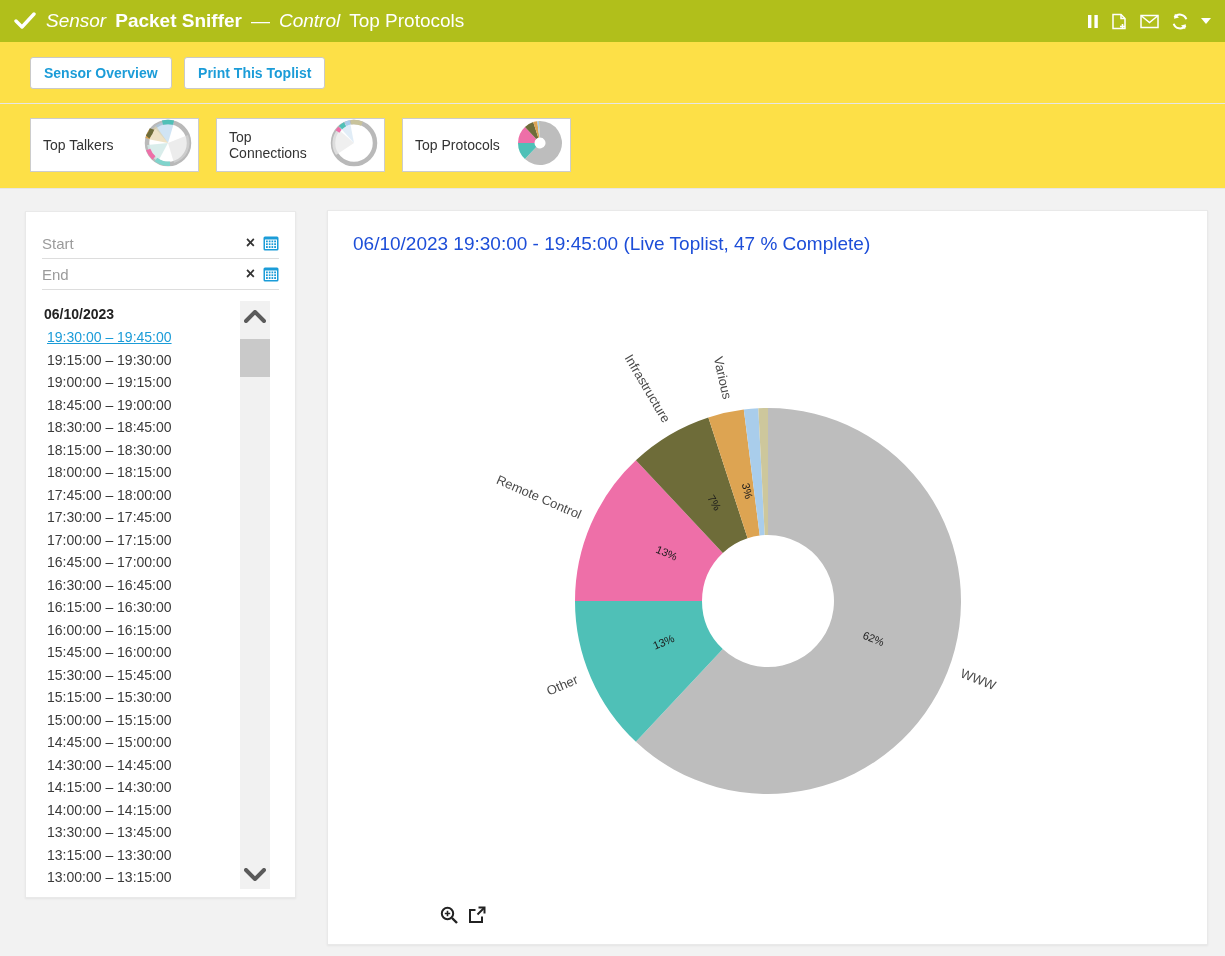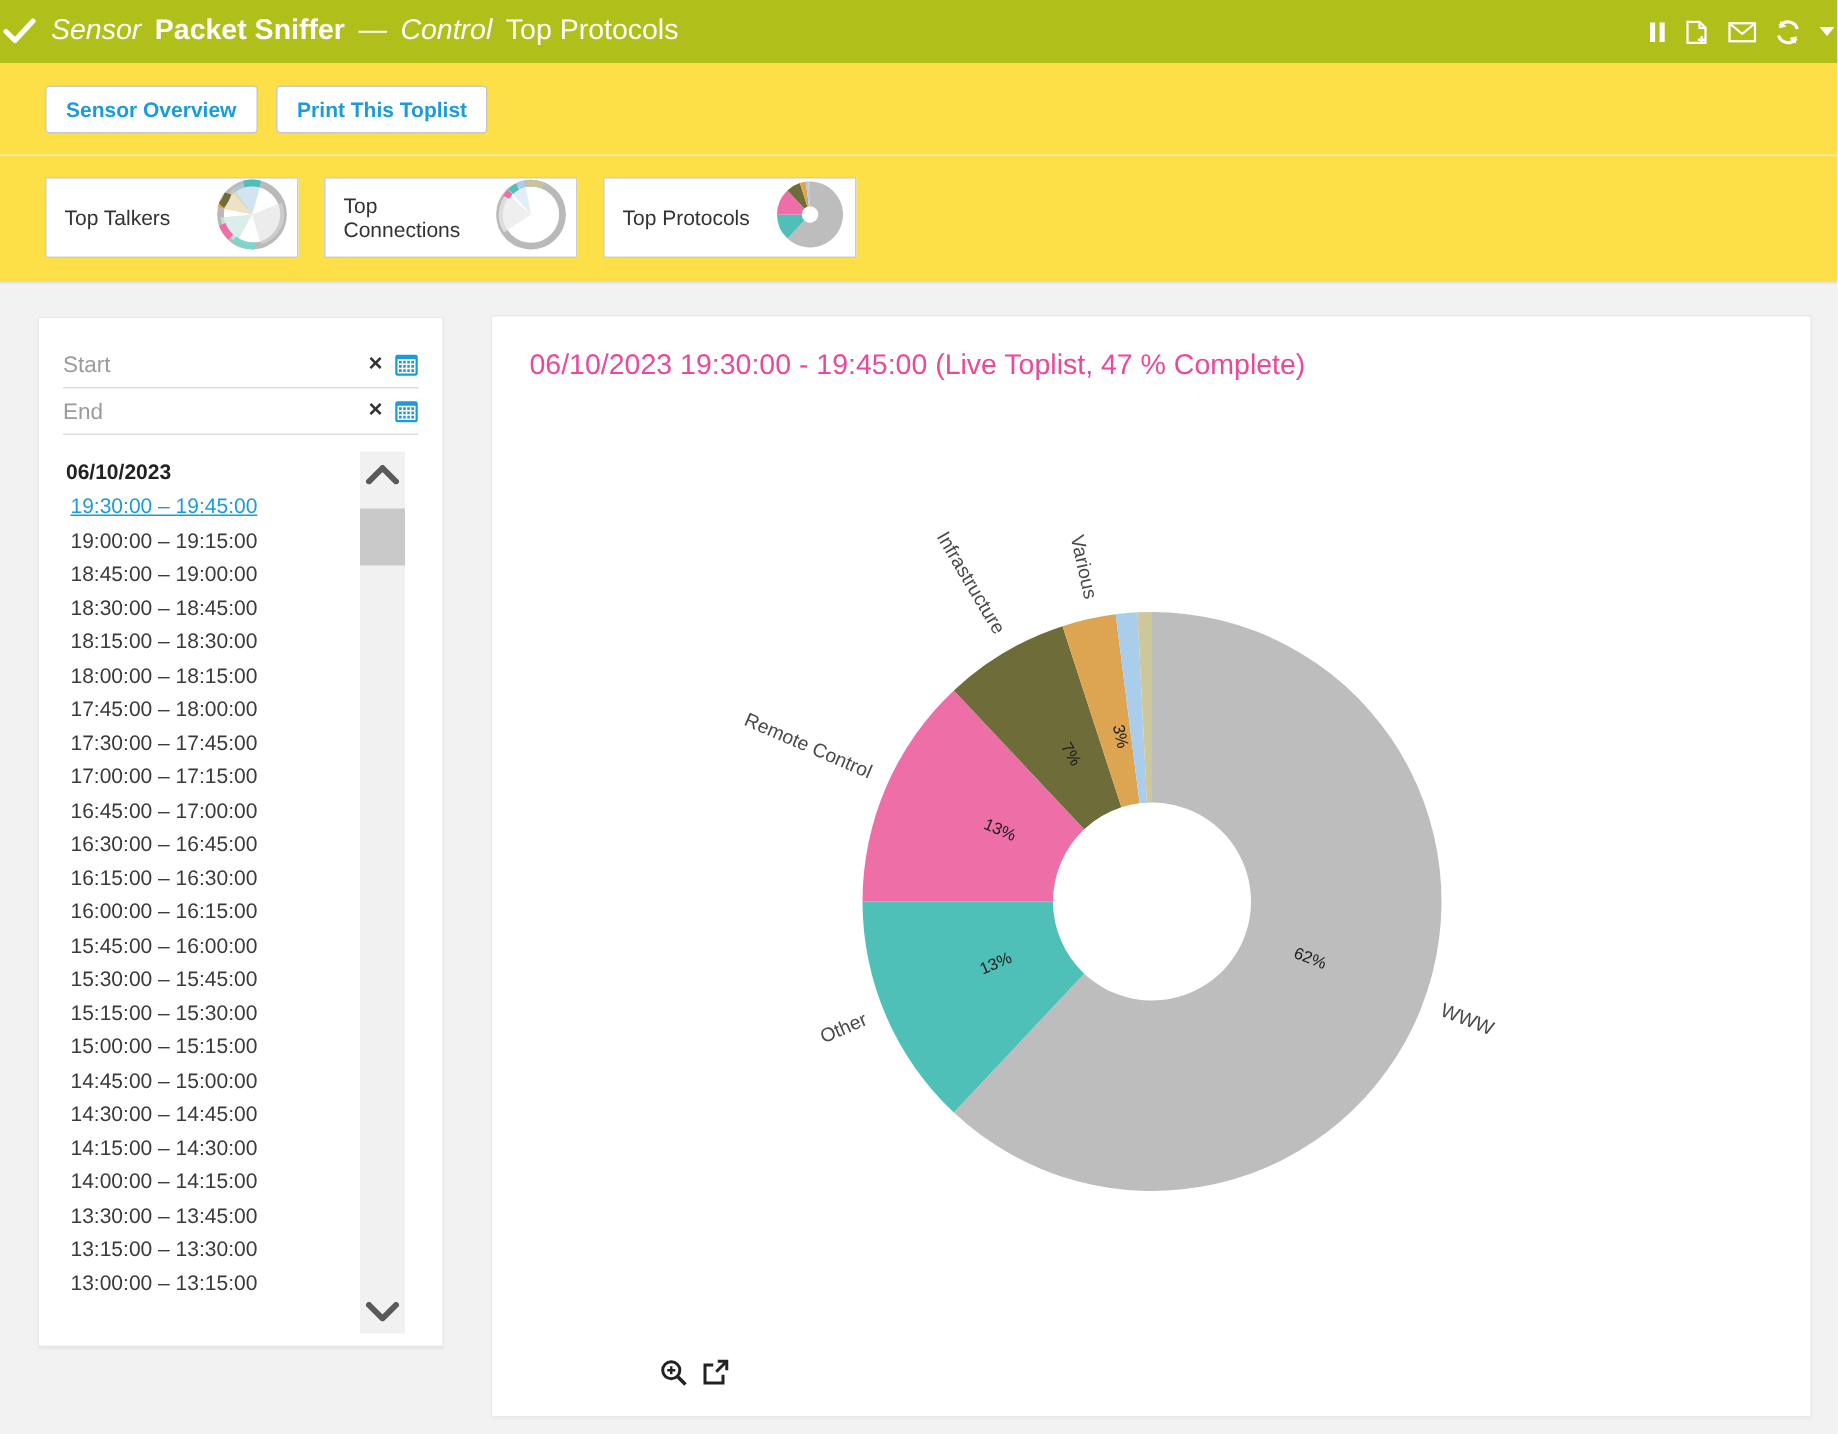--- a/index.html
+++ b/index.html
@@ -6,21 +6,21 @@
   html,body { width:1225px; height:956px; }
   body {
     font-family:"Liberation Sans", sans-serif;
     background:#f2f2f2;
     position:relative; overflow:hidden;
     color:#333;
   }
   
   .topbar {
     height:42px; display:flex; align-items:center;
-    padding:0 2px; color:#fff;
+    padding:0 14px; color:#fff;
   }
   .topbar .crumb { font-size:19px; margin-right:9px; white-space:nowrap; }
   .crumb.it { font-style:italic; font-weight:400; }
   .crumb.bold { font-weight:700; }
   .topbar-right { margin-left:auto; display:flex; align-items:center; gap:12px; }
   .tb-icon { display:flex; align-items:center; cursor:pointer; }
 
   
   .whitestrip { background:#fde047; }
   .btnrow { padding:15px 0 14px 30px; border-bottom:1px solid #e6e6e6; }
@@ -199,20 +199,21 @@
         <rect x="0.5" y="1.5" width="15" height="14" rx="1.5" fill="#1b9cd8"></rect>
         <rect x="2.5" y="5" width="11" height="8.5" fill="none" stroke="#fff" stroke-width="1"></rect>
         <path d="M2.5 7.8 h11 M2.5 10.6 h11 M5.3 5 v8.5 M8 5 v8.5 M10.7 5 v8.5" stroke="#fff" stroke-width="1"></path>
       </svg>
     </span>
   </div>
 
   <div class="date-head">06/10/2023</div>
   <div class="time-list">
       <div class="time-item selected">19:30:00 – 19:45:00</div>
+      <div class="time-item">19:15:00 – 19:30:00</div>
       <div class="time-item">19:00:00 – 19:15:00</div>
       <div class="time-item">18:45:00 – 19:00:00</div>
       <div class="time-item">18:30:00 – 18:45:00</div>
       <div class="time-item">18:15:00 – 18:30:00</div>
       <div class="time-item">18:00:00 – 18:15:00</div>
       <div class="time-item">17:45:00 – 18:00:00</div>
       <div class="time-item">17:30:00 – 17:45:00</div>
       <div class="time-item">17:00:00 – 17:15:00</div>
       <div class="time-item">16:45:00 – 17:00:00</div>
       <div class="time-item">16:30:00 – 16:45:00</div>
@@ -240,21 +241,21 @@
     <span class="sb-thumb"></span>
     <span class="sb-btn sb-down">
       <svg width="22" height="13" viewBox="0 0 22 13">
           <polyline points="2,2 11,11 20,2" fill="none" stroke="#5a5a5a" stroke-width="4" stroke-linecap="round" stroke-linejoin="round"></polyline>
         </svg>
     </span>
   </div>
 </aside>
 
 <section class="panel main-panel">
-  <div class="chart-title" id="chart-title" style="color: #ec4899;">06/10/2023 19:30:00 - 19:45:00 (Live Toplist, 47 % Complete)</div>
+  <div class="chart-title" id="chart-title" style="color: #1d4ed8;">06/10/2023 19:30:00 - 19:45:00 (Live Toplist, 47 % Complete)</div>
   <svg class="chart-svg" id="main-donut" width="880" height="640" viewBox="0 0 880 640">
       <path d="M440 147A193 193 0 1 1 307.88240855576316 480.69094509233247L394.8198910087066 388.1119294098132A66 66 0 1 0 440 274Z" fill="#bdbdbd"></path>
       <text x="544.1349664194842" y="381.2299499006839" transform="rotate(21.599999999999994 544.1349664194842 381.2299499006839)" text-anchor="middle" class="pct-label">62%</text>
       <text x="631.5339560929798" y="415.83365785304363" transform="rotate(21.599999999999994 631.5339560929798 415.83365785304363)" text-anchor="start" class="seg-label">WWW</text>
       <path d="M307.88240855576316 480.69094509233247A193 193 0 0 1 247 340.00000000000006L374 340A66 66 0 0 0 394.8198910087066 388.1119294098132Z" fill="#4fc0b7"></path>
       <text x="337.2114819233941" y="384.48056375109536" transform="rotate(-23.400000000000006 337.2114819233941 384.48056375109536)" text-anchor="middle" class="pct-label">13%</text>
       <text x="250.94254710909985" y="421.8124654707647" transform="rotate(-23.400000000000006 250.94254710909985 421.8124654707647)" text-anchor="end" class="seg-label">Other</text>
       <path d="M247 340.00000000000006A193 193 0 0 1 307.88240855576316 199.3090549076675L394.8198910087066 291.8880705901868A66 66 0 0 0 374 340Z" fill="#ee6fa8"></path>
       <text x="337.2114819233941" y="295.51943624890464" transform="rotate(23.399999999999977 337.2114819233941 295.51943624890464)" text-anchor="middle" class="pct-label">13%</text>
       <text x="250.94254710909982" y="258.18753452923534" transform="rotate(23.399999999999977 250.94254710909982 258.18753452923534)" text-anchor="end" class="seg-label">Remote Control</text>

